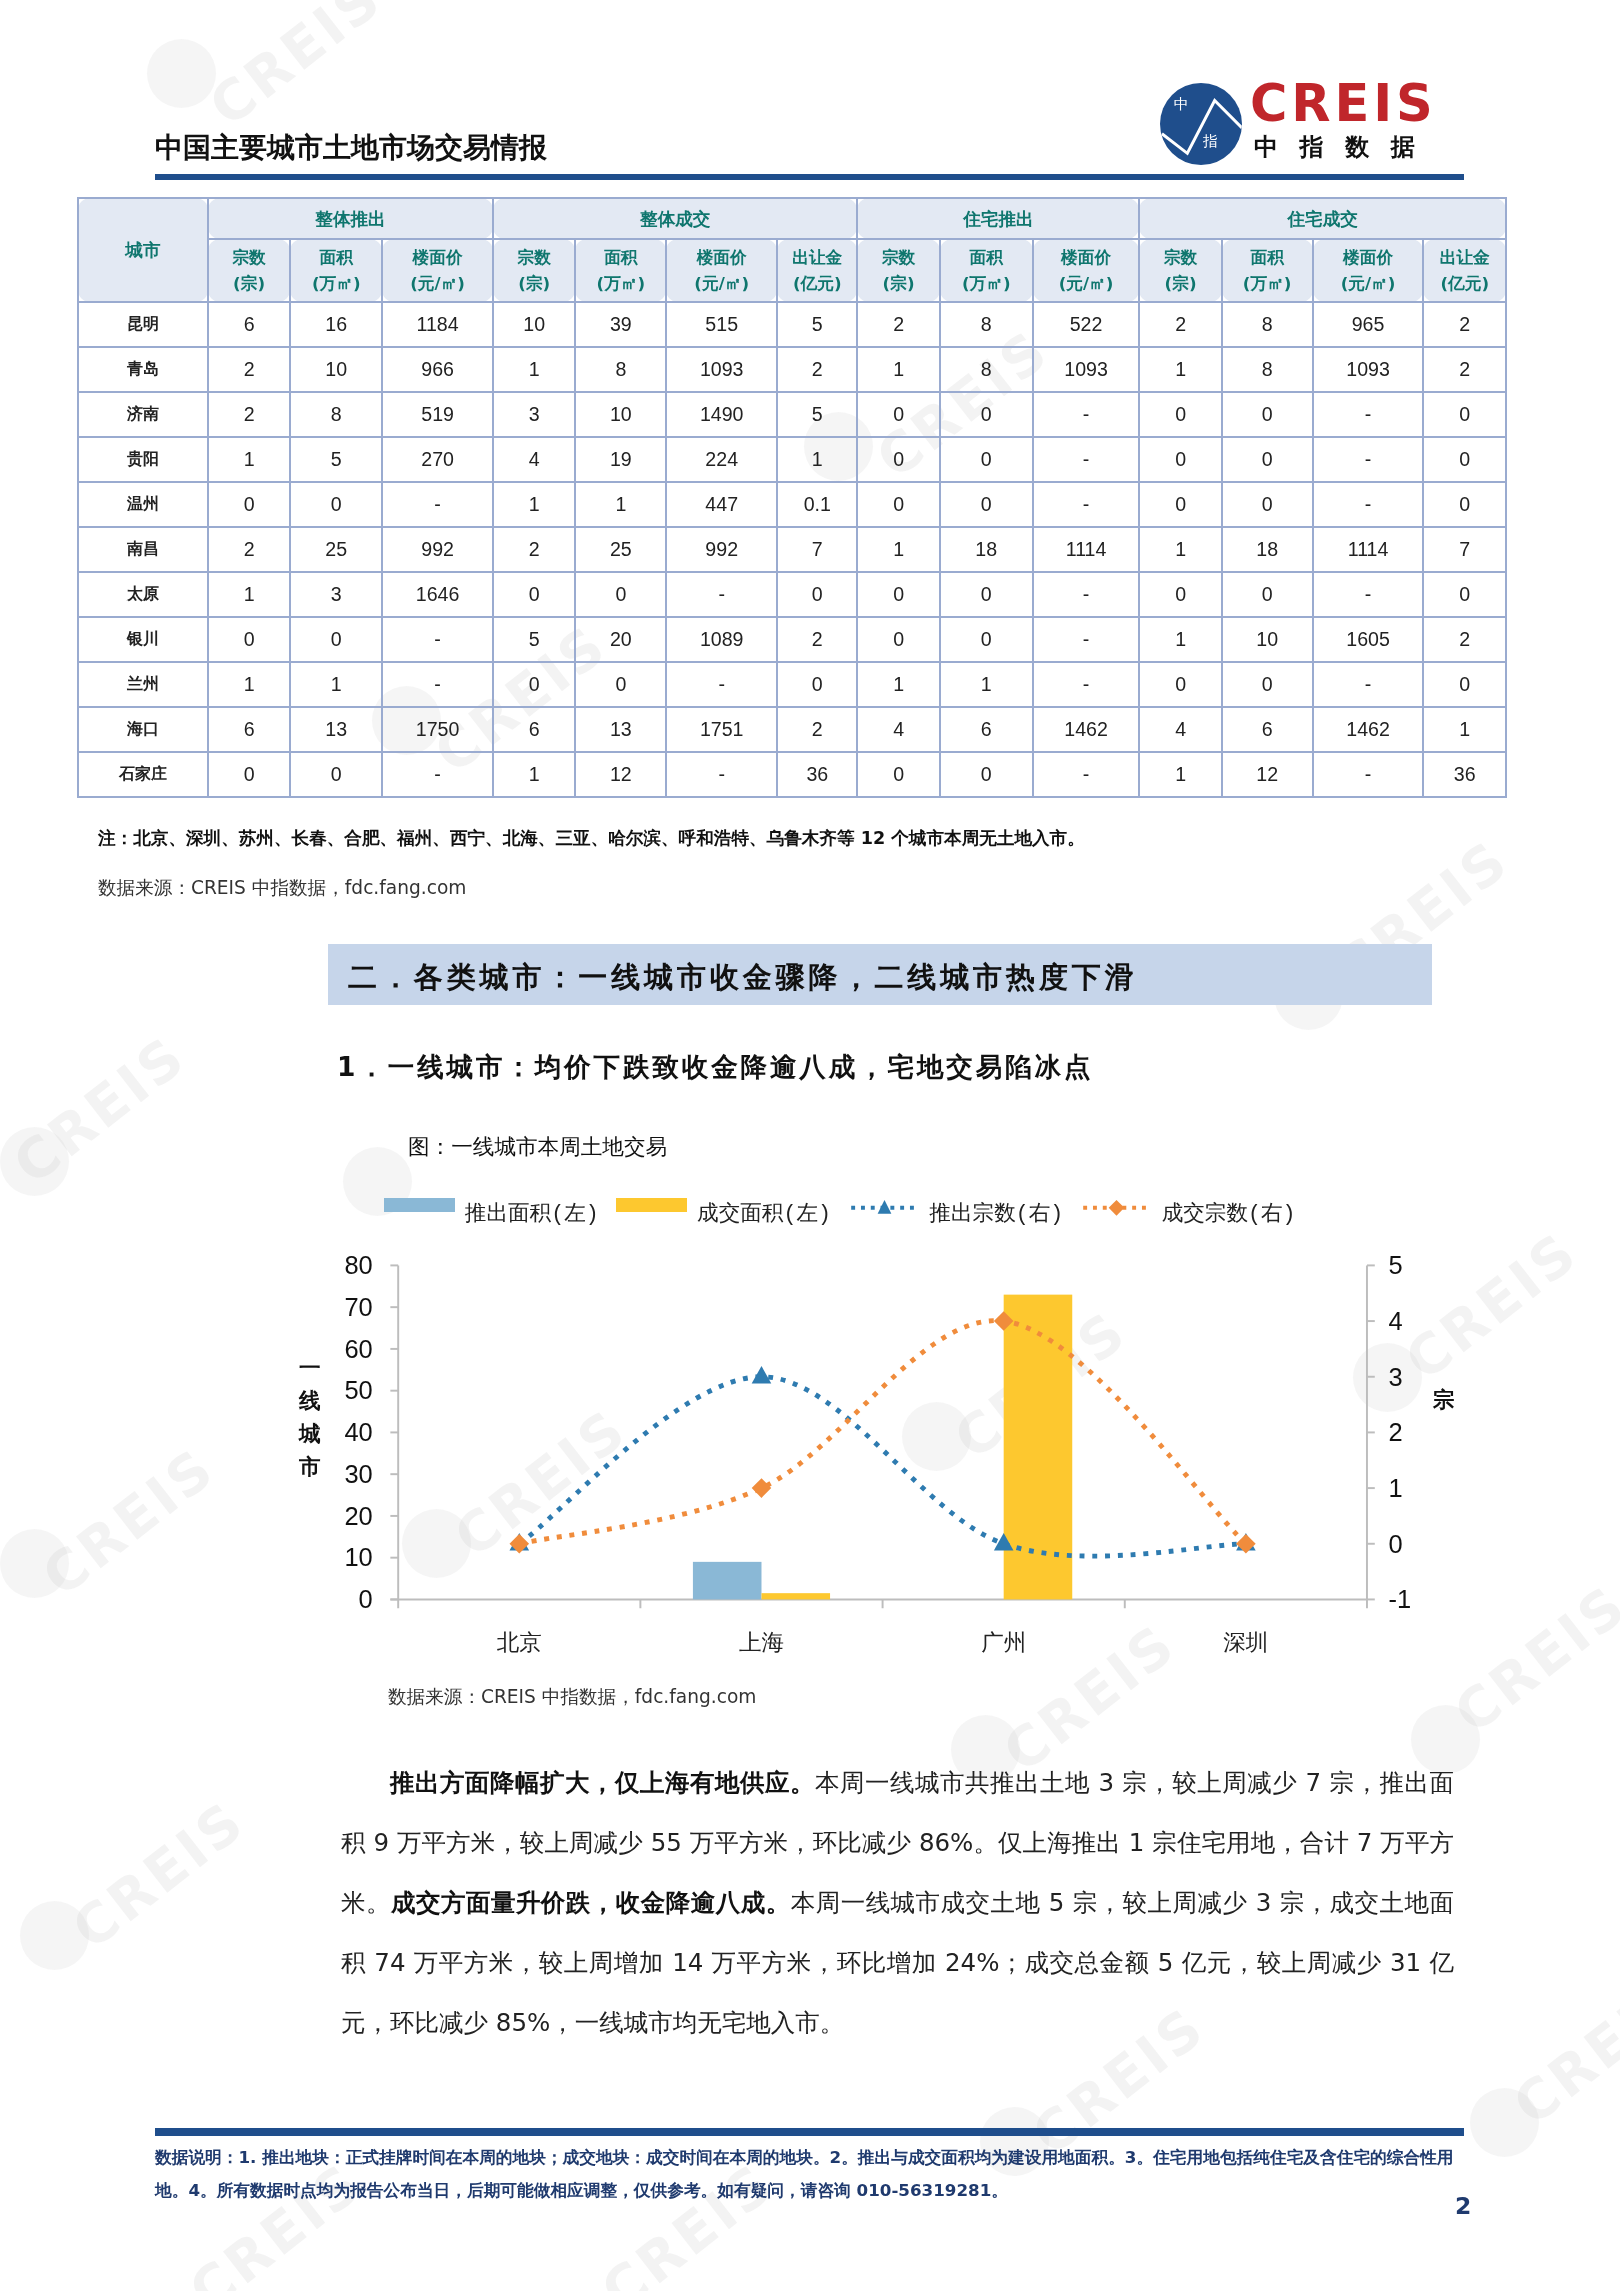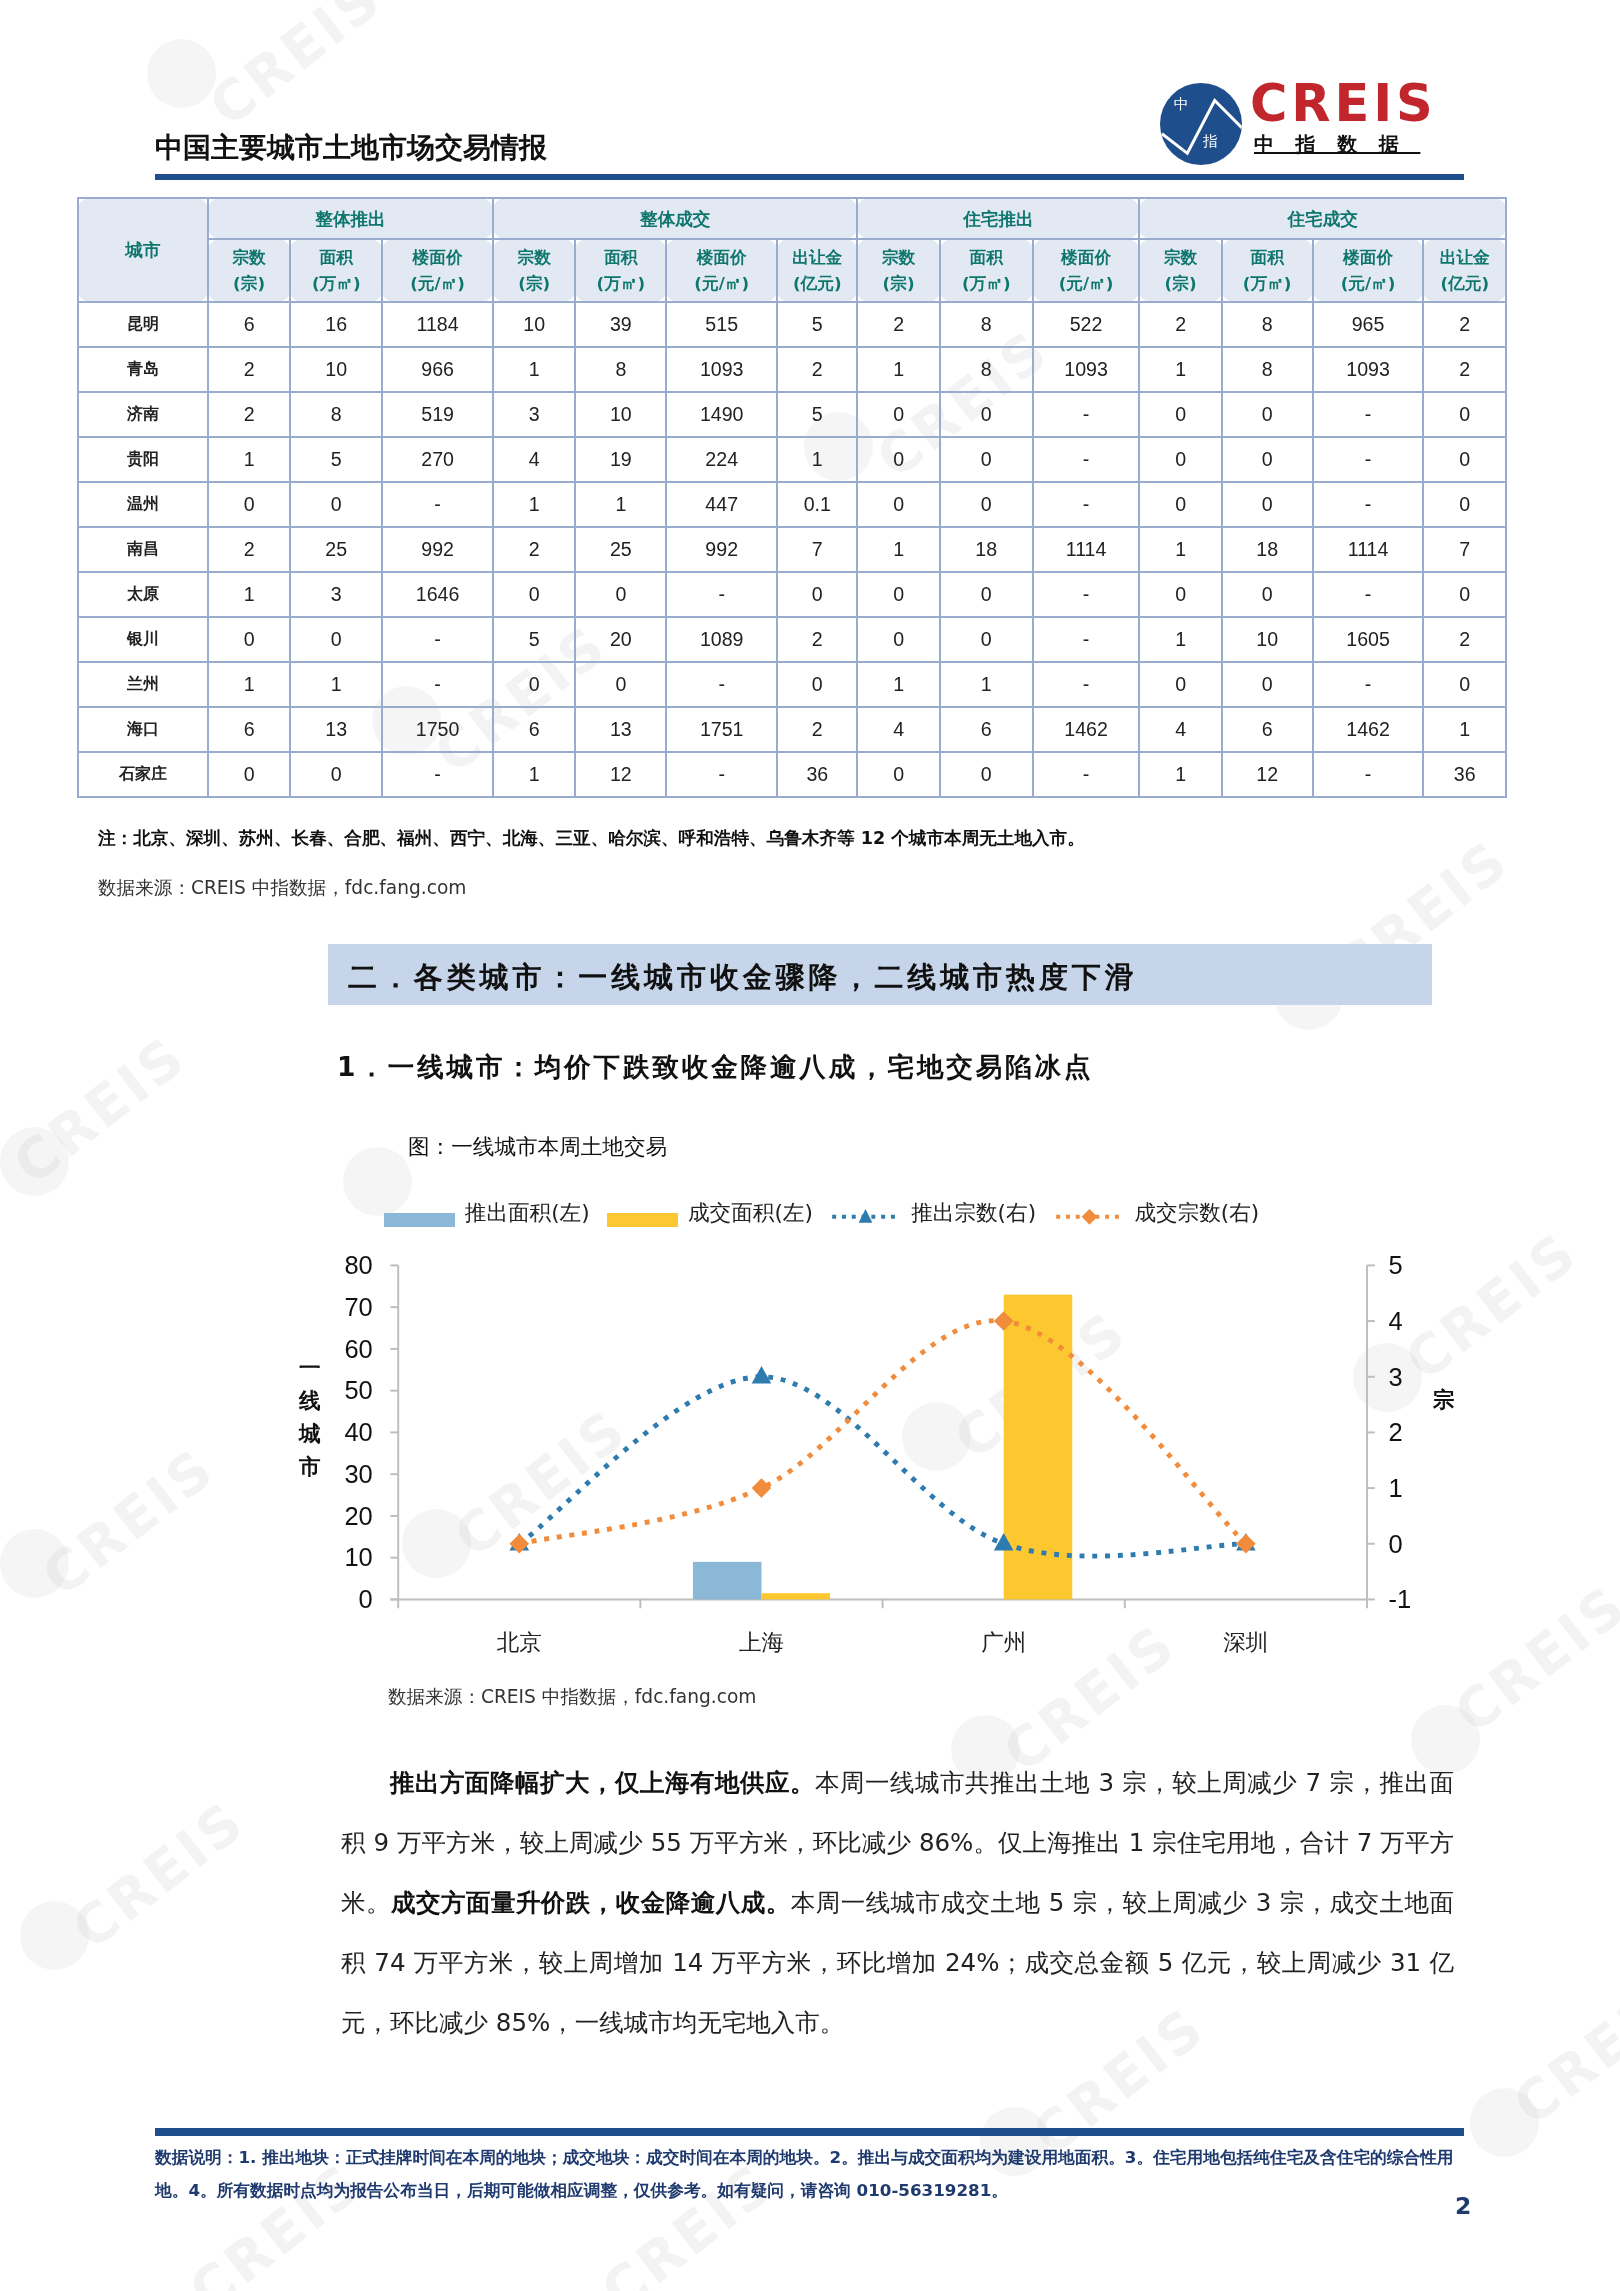--- a/index.html
+++ b/index.html
@@ -10,21 +10,21 @@
   .abs { position: absolute; }
 
   
   .doc-title { left: 155px; top: 129px; font-size: 28px; font-weight: bold; letter-spacing: 0px; color: #111; }
   .header-rule { left: 155px; top: 174px; width: 1309px; height: 5.9px; background: #1f4e8c; }
   .logo { left: 1160px; top: 80px; width: 314px; height: 88px; }
   .logo-circle { position: absolute; left: 0; top: 2.9px; width: 82px; height: 82px; border-radius: 50%; background: #1f4e8c; overflow: hidden; }
   .logo-circle span { position: absolute; color: #fff; font-size: 14.7px; }
   .logo-circle svg { position: absolute; left: 0; top: 0; }
   .logo-creis { position: absolute; left: 90px; top: -5.9px; font-family: "DejaVu Sans", sans-serif; font-weight: bold; font-size: 51px; color: #c0262b; letter-spacing: 3.9px; }
-  .logo-cn { position: absolute; left: 94px; top: 51px; font-size: 20px; font-weight: bold; color: #111; letter-spacing: 21.6px; text-decoration: underline; }
+  .logo-cn { position: absolute; left: 94px; top: 51px; font-size: 24px; font-weight: bold; color: #111; letter-spacing: 21.6px; }
 
   
   .data-table { left: 77px; top: 197px; width: 1430px; border-collapse: collapse; font-family: "Liberation Sans", sans-serif; }
   .data-table th, .data-table td { border: 2px solid #9aabd0; text-align: center; padding: 0; }
   .data-table th { background: #e3e9f3; font-size: 17.6px; font-weight: bold; color: #0f766e; font-family: "DejaVu Sans", sans-serif; border-radius: 12px; }
   .data-table thead tr.r1 th { height: 39px; }
   .data-table thead tr.r2 th { height: 61px; line-height: 25.5px; font-size: 16.7px; margin-left: 28px; }
   .data-table td { height: 43px; font-size: 19.6px; color: #222; }
   .data-table td.city { font-family: "DejaVu Sans", sans-serif; font-weight: bold; font-size: 16px; }
   .data-table .grp-l { border-left: 2.9px solid #9aabd0; }
@@ -33,21 +33,21 @@
   .source1 { left: 98px; top: 875px; font-size: 18.6px; color: #333; }
 
   
   .section-band { left: 328px; top: 944px; width: 1104px; height: 61px; background: #c6d5ea; }
   .section-title { left: 348px; top: 958px; font-size: 29px; font-weight: bold; letter-spacing: 3.9px; color: #111; }
   .sub-title { left: 337px; top: 1049px; font-size: 26.5px; font-weight: bold; letter-spacing: 2.9px; color: #111; }
   .fig-caption { left: 408px; top: 1132px; font-size: 21.6px; color: #111; }
 
   
   .legend { left: 384px; top: 1198px; height: 29px; font-size: 21.6px; color: #222; display: flex; align-items: center; }
-  .legend .li { display: flex; align-items: flex-end; margin-right: 17.6px; }
+  .legend .li { display: flex; align-items: flex-start; margin-right: 17.6px; font-family: Liberation Mono, monospace; }
   .legend .sw-bar { width: 71px; height: 13.7px; margin-right: 9.8px; }
   .legend .sw-line { width: 71px; height: 19.6px; margin-right: 9.8px; }
   .chart-svg { left: 284px; top: 1237px; }
   .ylabel-left { left: 297px; top: 1351px; font-size: 21.6px; font-weight: bold; line-height: 33px; width: 25.5px; text-align: center; }
   .ylabel-right { left: 1433px; top: 1385px; font-size: 21.6px; font-weight: bold; }
 
   .source2 { left: 388px; top: 1684px; font-size: 18.6px; color: #333; }
 
   
   .body-text { left: 329px; top: 1741px; width: 1137px; font-size: 24.5px; line-height: 60px; color: #222; }

